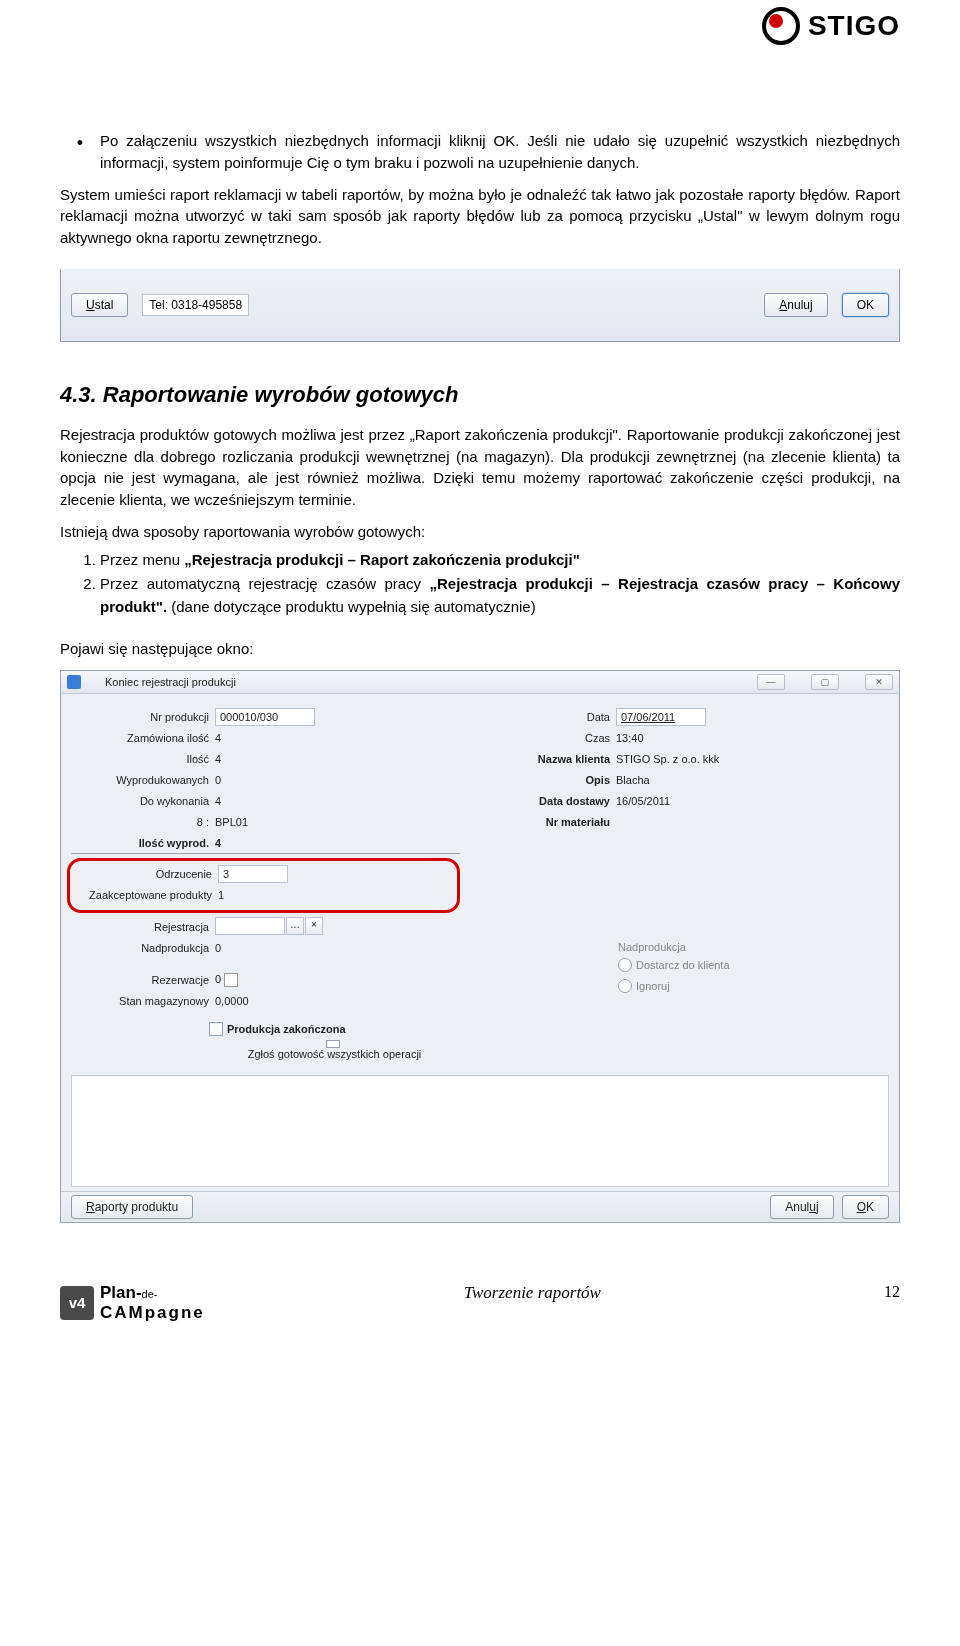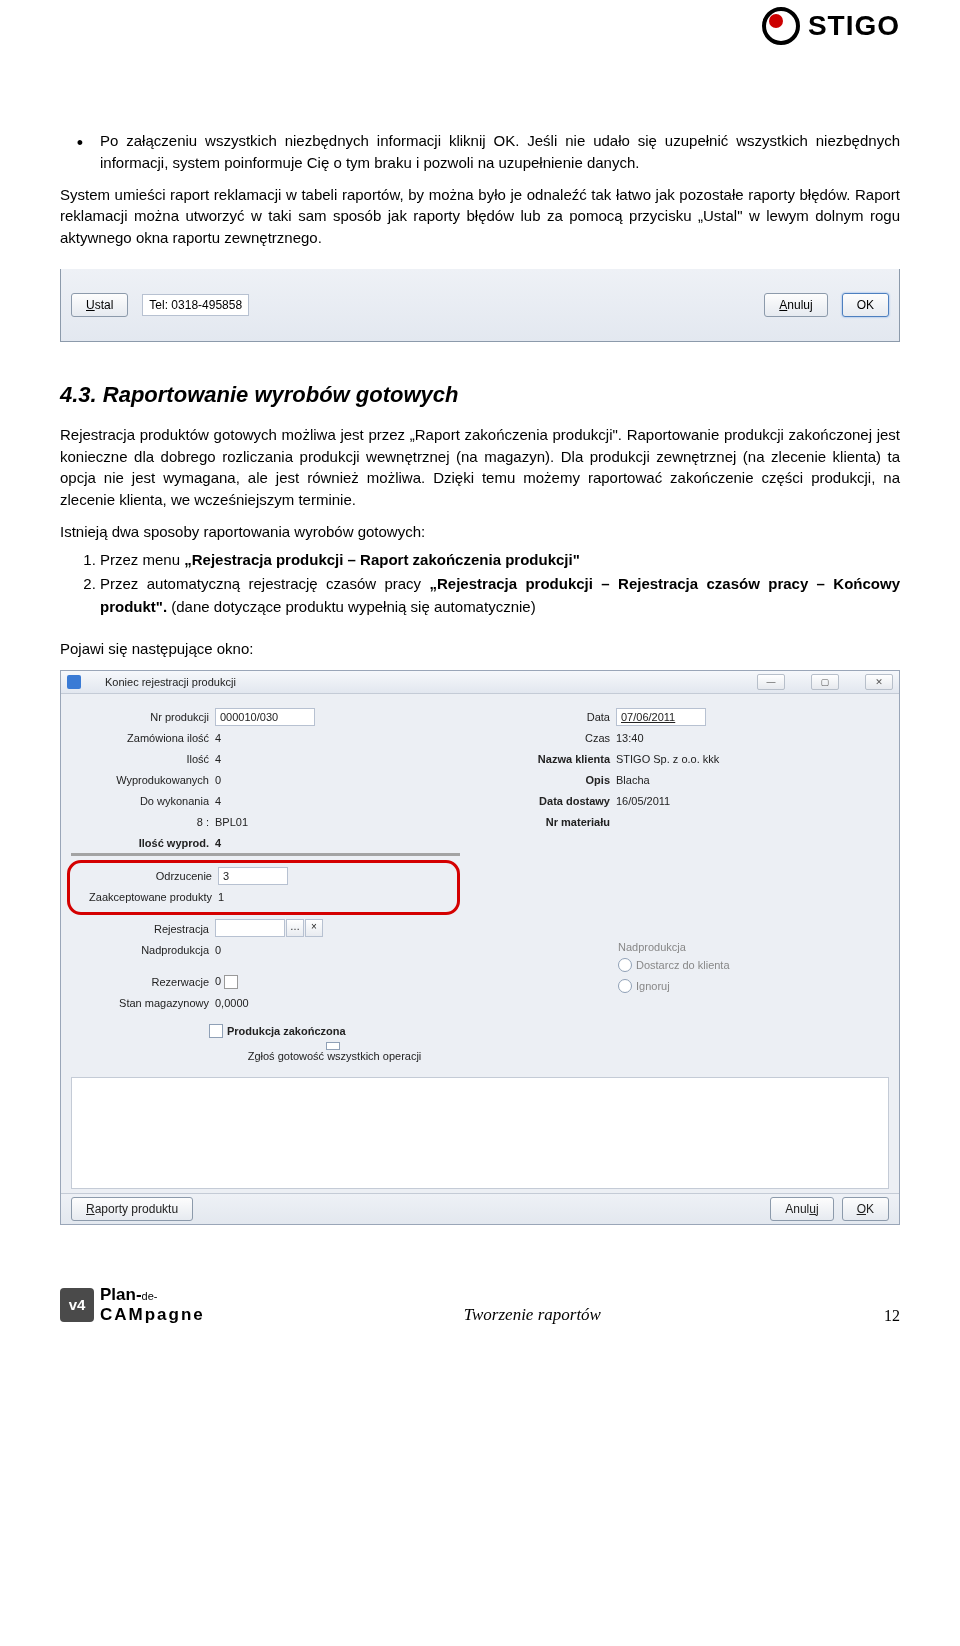--- a/index.html
+++ b/index.html
@@ -219,21 +219,21 @@
     align-items: center;
     padding: 0 10px;
     gap: 8px;
   }
   .win-footer .spacer { flex:1; }
 
   
   .page-foot {
     margin-top: 60px;
     display: flex;
-    align-items: flex-end;
+    align-items: flex-start;
     padding-bottom: 10px;
   }
   .pdc-logo {
     display: flex; align-items: center; gap: 6px;
     font-family: Arial, sans-serif;
   }
   .pdc-logo .v4 {
     width: 34px; height: 34px;
     background: #4a4a4a;
     color: #fff;
@@ -333,21 +333,21 @@
               <span class="val">0</span>
             </div>
           <div class="frow">
               <span class="lab">Do wykonania</span>
               <span class="val">4</span>
             </div>
           <div class="frow">
               <span class="lab">8 :</span>
               <span class="val">BPL01</span>
             </div>
-          <div class="frow" style="border-bottom:3px solid #a3a3a3; margin-bottom:2px;">
+          <div class="frow" style="border-bottom:1px solid #a3a3a3; margin-bottom:2px;">
               <span class="lab bold">Ilość wyprod.</span>
               <span class="val bold">4</span>
             </div>
 
           <div class="redbox">
             <div class="frow">
                 <span class="lab">Odrzucenie</span>
                 <span class="val"><span class="fld sm">3</span></span>
               </div>
             <div class="frow">

